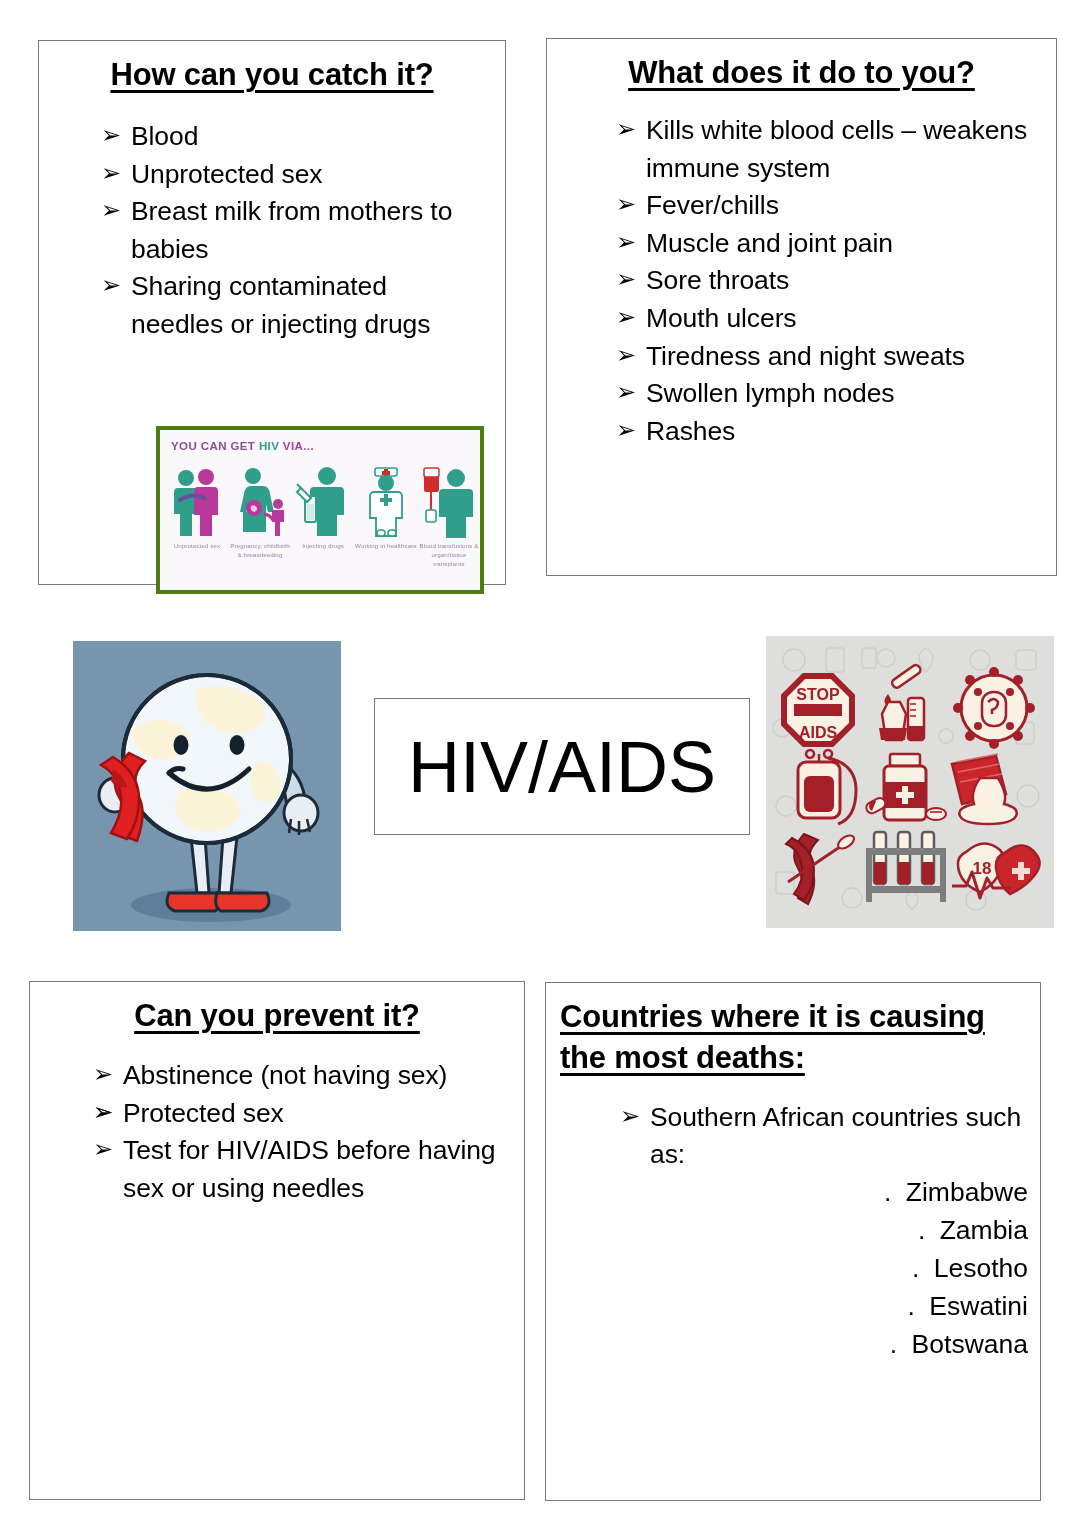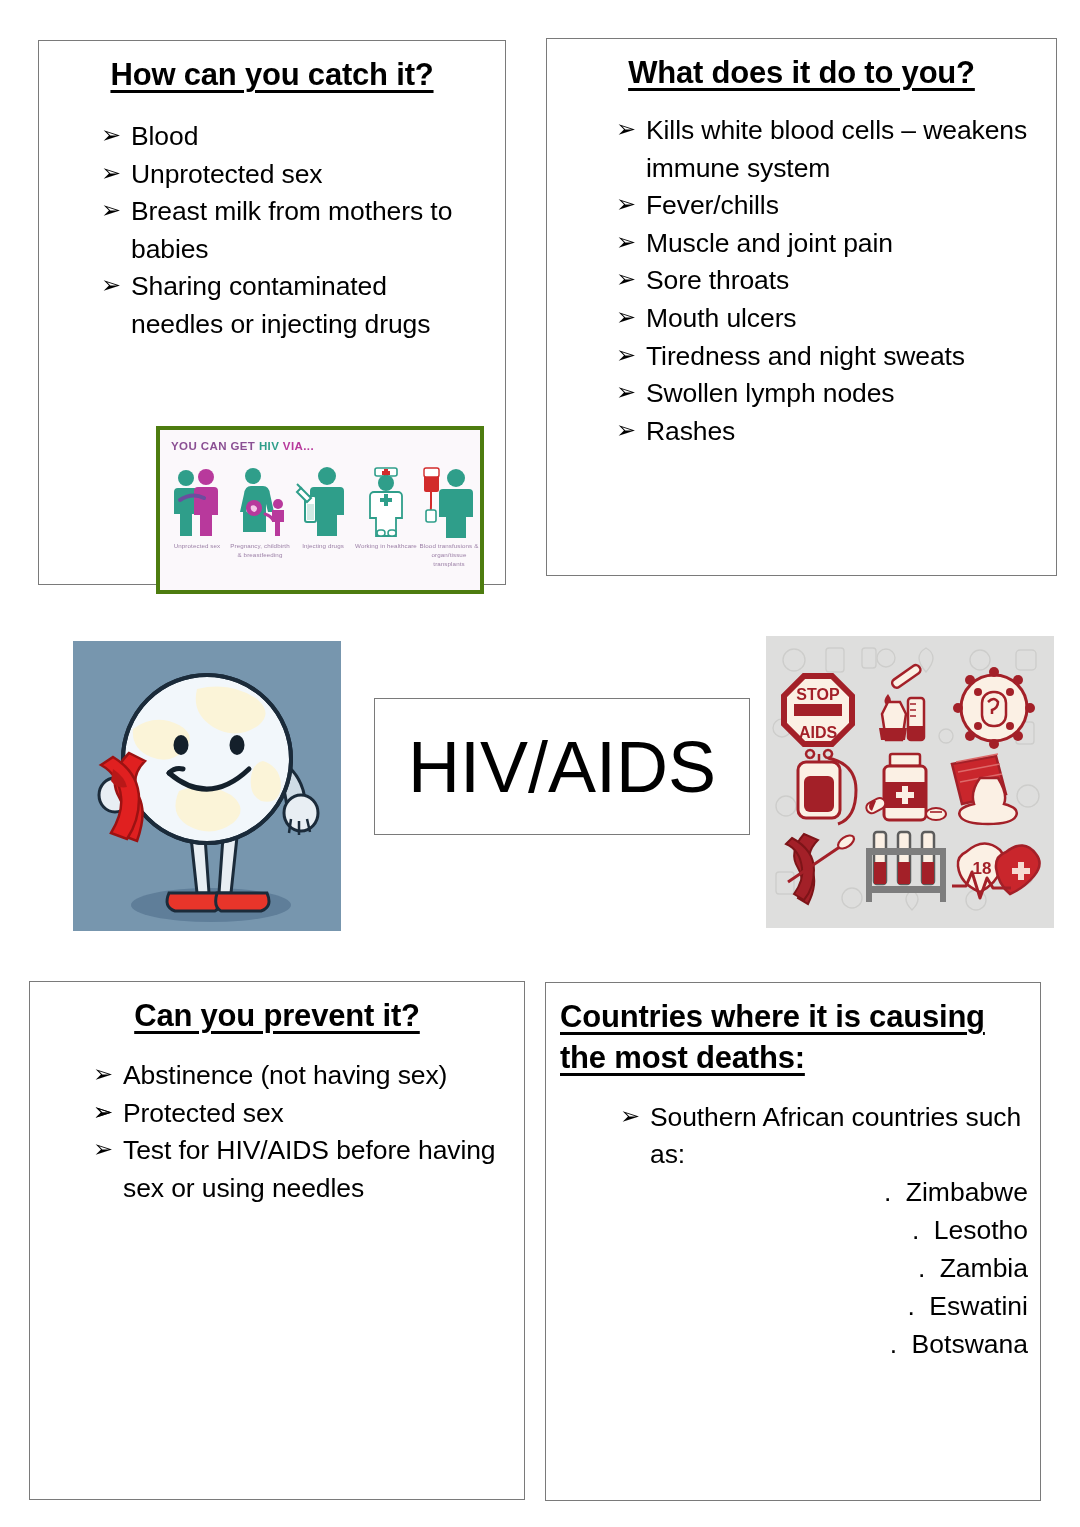--- a/index.html
+++ b/index.html
@@ -449,25 +449,25 @@
         <span>Southern African countries such as:</span>
       </li>
     </ul>
     <ul class="sub-list">
       <li>
         <span class="dot-mark">.</span>
         <span>Zimbabwe</span>
       </li>
       <li>
         <span class="dot-mark">.</span>
+        <span>Zambia</span>
+      </li>
+      <li>
+        <span class="dot-mark">.</span>
         <span>Lesotho</span>
-      </li>
-      <li>
-        <span class="dot-mark">.</span>
-        <span>Zambia</span>
       </li>
       <li>
         <span class="dot-mark">.</span>
         <span>Eswatini</span>
       </li>
       <li>
         <span class="dot-mark">.</span>
         <span>Botswana</span>
       </li>
     </ul>

